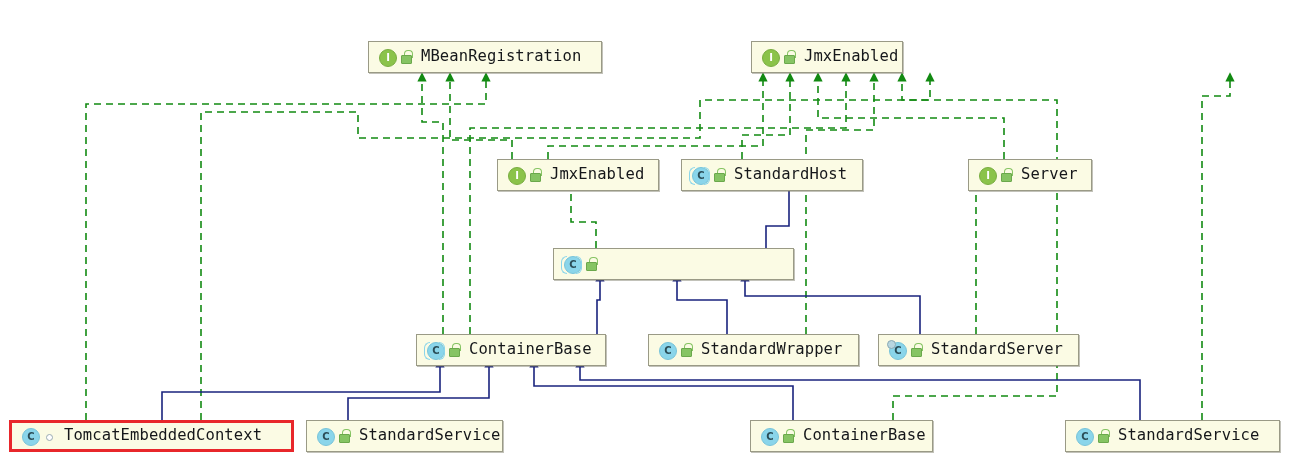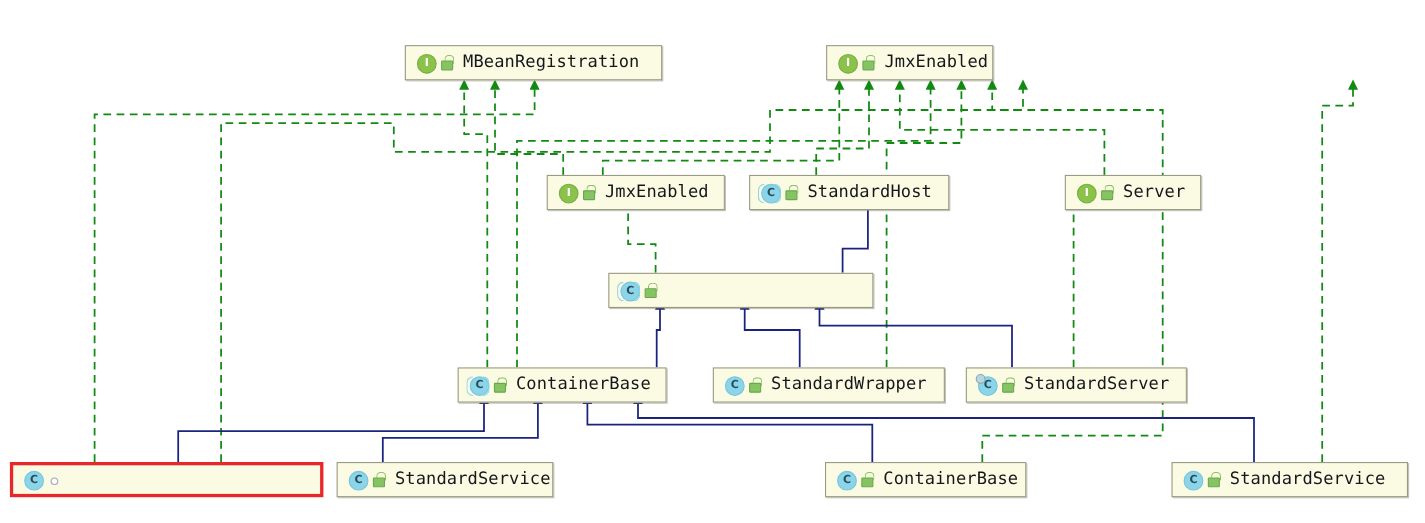--- a/index.html
+++ b/index.html
@@ -163,20 +163,21 @@
       </span>
       <span class="lbl">StandardServer</span>
     </div>
     <div class="node sel" style="left: 9px; top: 420px; width: 285px;">
       <span class="ico">
         <span class="disc cls">C</span>
       </span>
       <span class="vis">
         <span class="pkg"></span>
       </span>
+      <span class="lbl">TomcatEmbeddedContext</span>
     </div>
     <div class="node" style="left: 306px; top: 420px; width: 197px;">
       <span class="ico">
         <span class="disc cls">C</span>
       </span>
       <span class="vis">
         <span class="shack"></span>
         <span class="lock"></span>
       </span>
       <span class="lbl">StandardService</span>

